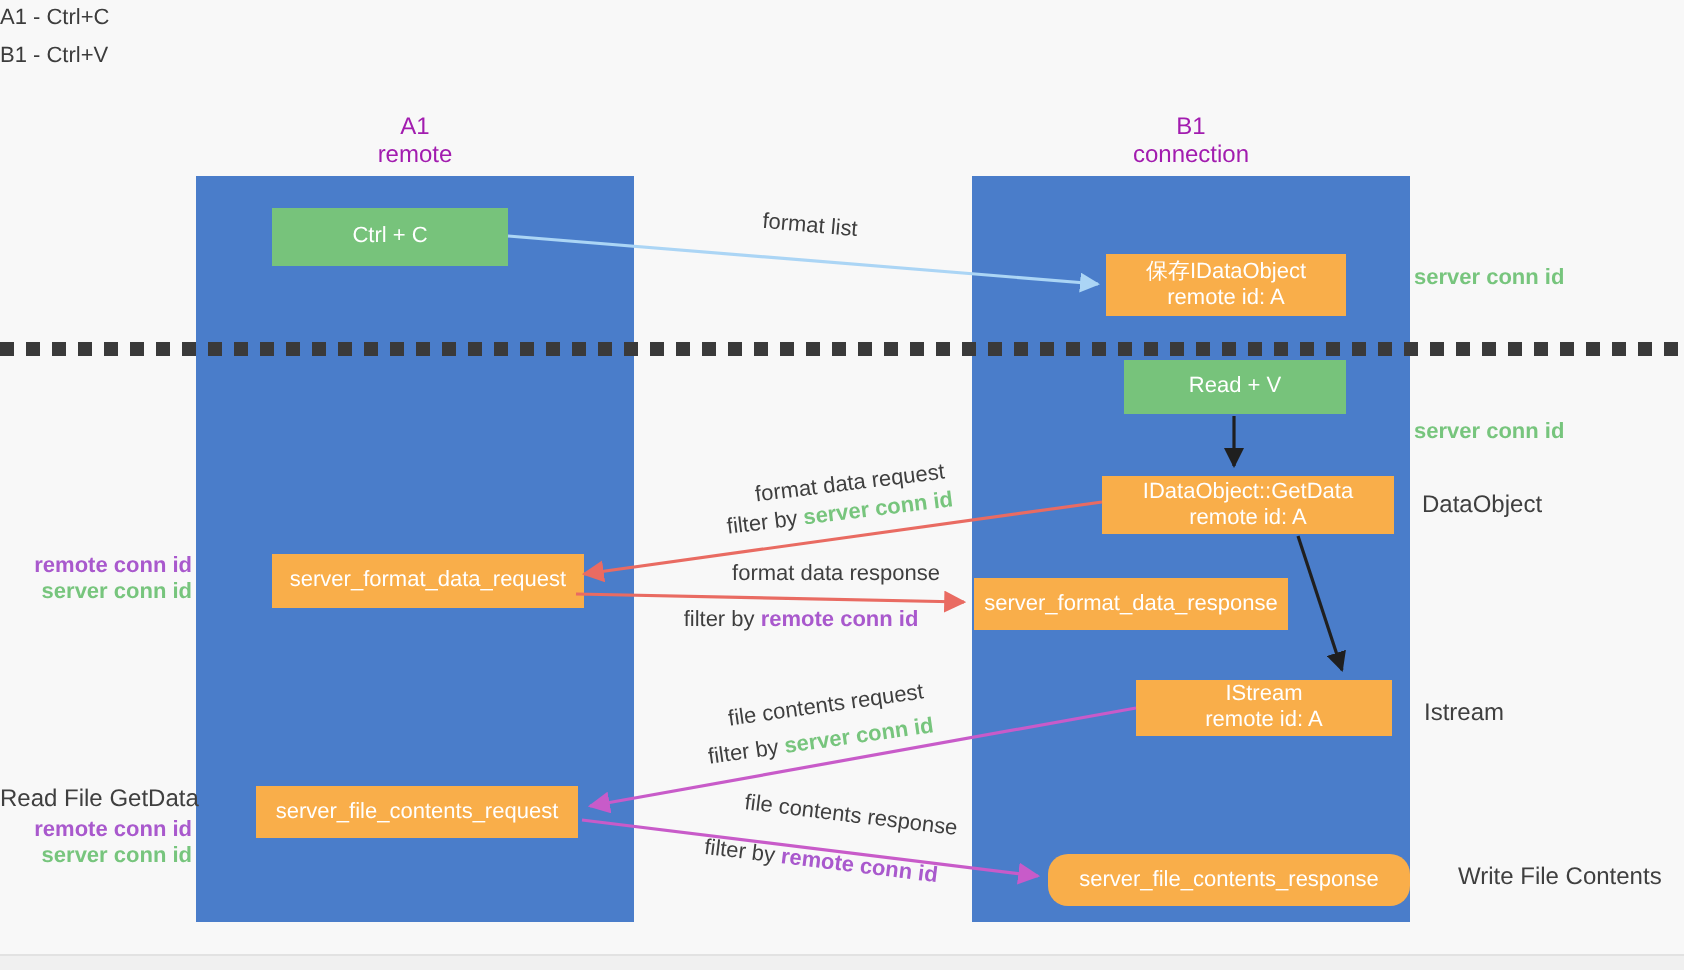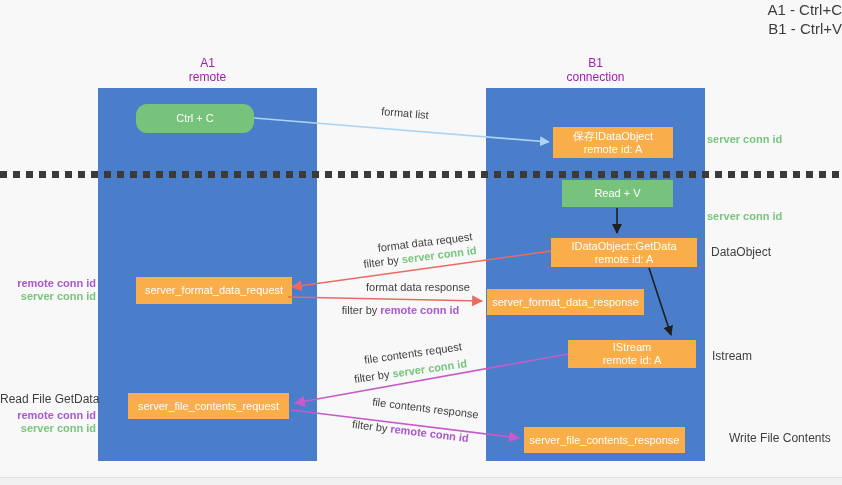--- a/index.html
+++ b/index.html
@@ -1,18 +1,18 @@
 <!DOCTYPE html>
 <html><head>
 <meta charset="utf-8">
 <style>
   html,body{margin:0;padding:0;background:#f8f8f8;font-family:"Liberation Sans",sans-serif;}
   #stage{position:relative;width:842px;height:485px;background:#f8f8f8;overflow:hidden;}
 
-  .title{position:absolute;left:0;top:8;width:842px;text-align:right;color:#3c3c3c;font-size:15px;line-height:19px;z-index:6;}
+  .title{position:absolute;left:0;top:8;width:842px;text-align:left;color:#3c3c3c;font-size:11px;line-height:19px;z-index:6;}
   .lifeline-header{position:absolute;width:219px;text-align:center;color:#a21caf;font-size:12px;line-height:14px;top:56px;z-index:6;}
   .lifeline{position:absolute;top:88px;width:219px;height:373px;background:#4a7dca;z-index:1;}
 
   .dotted-divider{position:absolute;left:0;top:171px;width:842px;height:7px;z-index:3;
     background:repeating-linear-gradient(90deg,#3a3a3a 0 7px,transparent 7px 13px);}
 
   .node{position:absolute;display:flex;flex-direction:column;justify-content:center;align-items:center;
     color:#ffffff;font-size:11px;line-height:13px;text-align:center;z-index:4;}
   .green-node{background:#77c37b;}
   .orange-node{background:#f9ae4a;}
@@ -71,21 +71,21 @@
     </defs>
     <line x1="254" y1="118" x2="549" y2="142" stroke="#abd5f5" stroke-width="1.6" marker-end="url(#ah-blue)"></line>
     <line x1="617" y1="208" x2="617" y2="233" stroke="#1f1f1f" stroke-width="1.6" marker-end="url(#ah-black)"></line>
     <line x1="649" y1="268" x2="671" y2="335" stroke="#1f1f1f" stroke-width="1.6" marker-end="url(#ah-black)"></line>
     <line x1="551" y1="251" x2="292" y2="287" stroke="#e96b62" stroke-width="1.6" marker-end="url(#ah-red)"></line>
     <line x1="288" y1="297" x2="482" y2="301" stroke="#e96b62" stroke-width="1.6" marker-end="url(#ah-red)"></line>
     <line x1="568" y1="354" x2="295" y2="403" stroke="#c85bc9" stroke-width="1.6" marker-end="url(#ah-magenta)"></line>
     <line x1="291" y1="410" x2="519" y2="438" stroke="#c85bc9" stroke-width="1.6" marker-end="url(#ah-magenta)"></line>
   </svg>
 
-  <div class="node green-node" style="left:136px;top:104px;width:118px;height:29px;border-radius:11px;">
+  <div class="node green-node" style="left:136px;top:104px;width:118px;height:29px;">
     <div>Ctrl + C</div>
   </div>
 
   <div class="node orange-node" style="left:553px;top:127px;width:120px;height:31px;">
     <div>保存IDataObject</div>
     <div>remote id: A</div>
   </div>
 
   <div class="node green-node" style="left:562px;top:180px;width:111px;height:27px;">
     <div>Read + V</div>
@@ -106,21 +106,21 @@
 
   <div class="node orange-node" style="left:568px;top:340px;width:128px;height:28px;">
     <div>IStream</div>
     <div>remote id: A</div>
   </div>
 
   <div class="node orange-node" style="left:128px;top:393px;width:161px;height:26px;">
     <div>server_file_contents_request</div>
   </div>
 
-  <div class="node orange-node" style="left:524px;top:427px;width:161px;height:26px;">
+  <div class="node orange-node" style="left:524px;top:427px;width:181px;height:26px;border-radius:10px;">
     <div>server_file_contents_response</div>
   </div>
 
   <div class="alabel" style="left:345px;top:107px;width:120px;transform:rotate(5deg);">
     <span>format list</span>
   </div>
 
   <div class="alabel" style="left:345px;top:236px;width:160px;transform:rotate(-7deg);">
     <span>format data request</span>
   </div>

